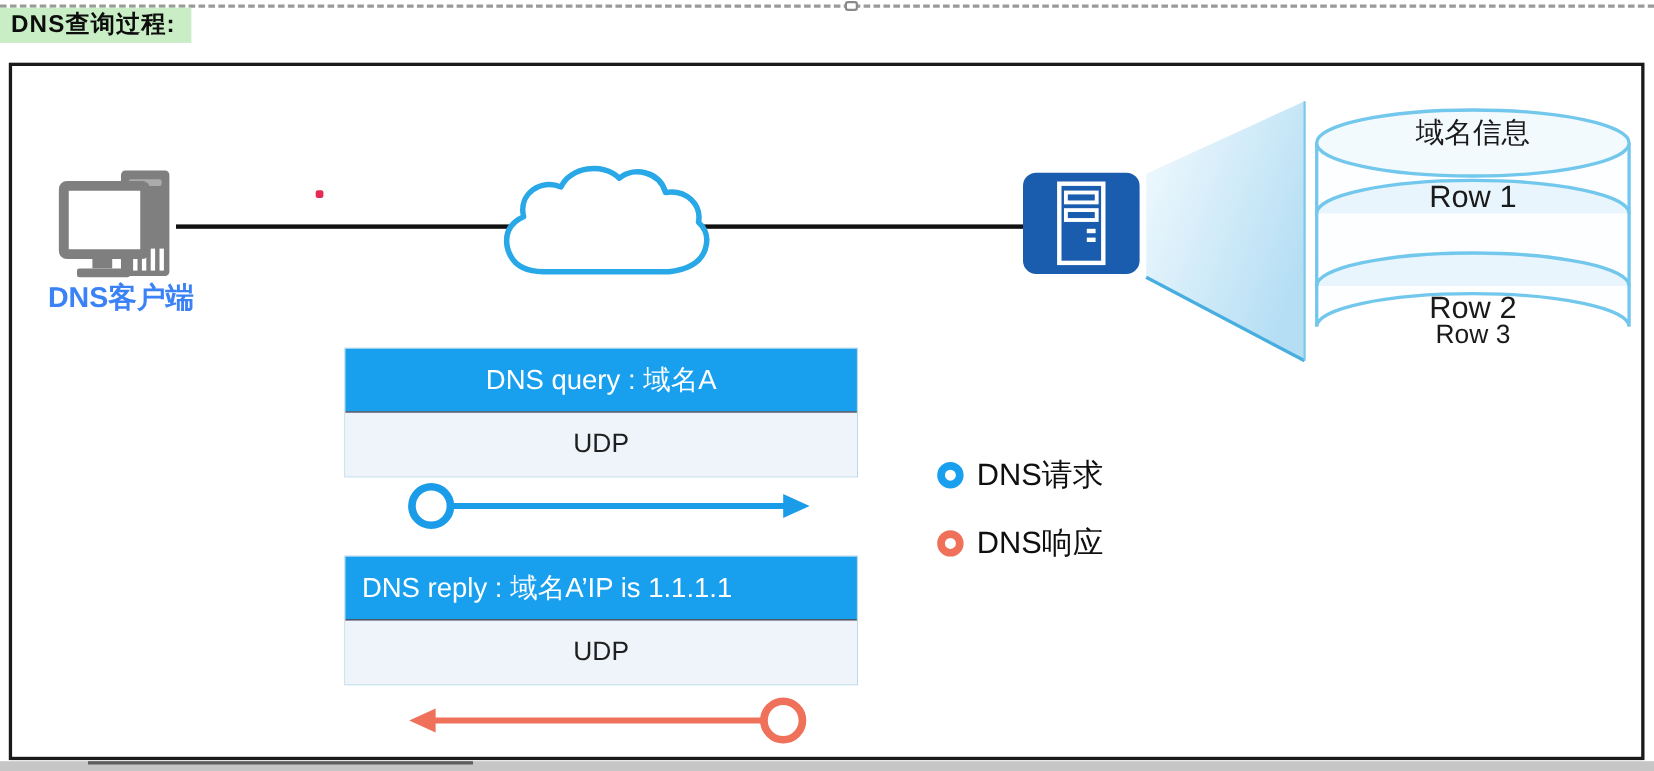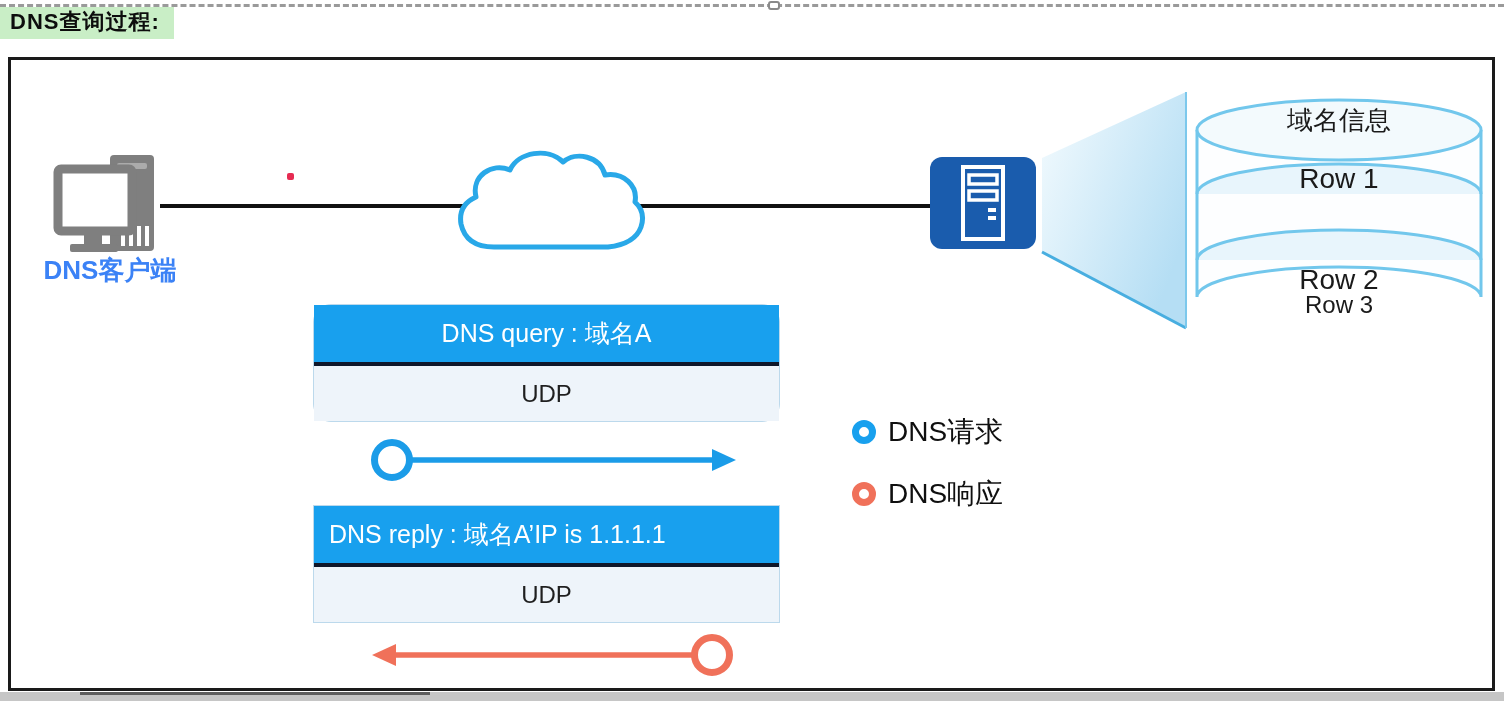--- a/index.html
+++ b/index.html
@@ -70,23 +70,23 @@
     border: 1px solid #bcd9ec;
   }
   .msg-box .hdr {
     height: 57px; background: #18a0ee; color: #ffffff;
     font-size: 25px; display: flex; align-items: center; justify-content: center;
   }
   .msg-box .hdr.left { justify-content: flex-start; padding-left: 15px; }
   .msg-box .body {
     height: 59px; background: #eef4fa; color: #1f1f1f;
     font-size: 24px; display: flex; align-items: center; justify-content: center;
-    border-top: 4px solid #0f172a;
-  }
-  .query-box { top: 304px; border-radius: 18px; }
+    border-top: 1px solid #0f172a;
+  }
+  .query-box { top: 316px; }
   .reply-box { top: 505px; }
   
   .legend-item {
     position: absolute; left: 852px; display: flex; align-items: center; gap: 12px;
   }
   .legend-item .ring {
     width: 24px; height: 24px; border-radius: 50%; background: #fff;
   }
   .legend-item .lbl { font-size: 28px; color: #0f0f0f; }
   .legend-request { top: 413px; }

